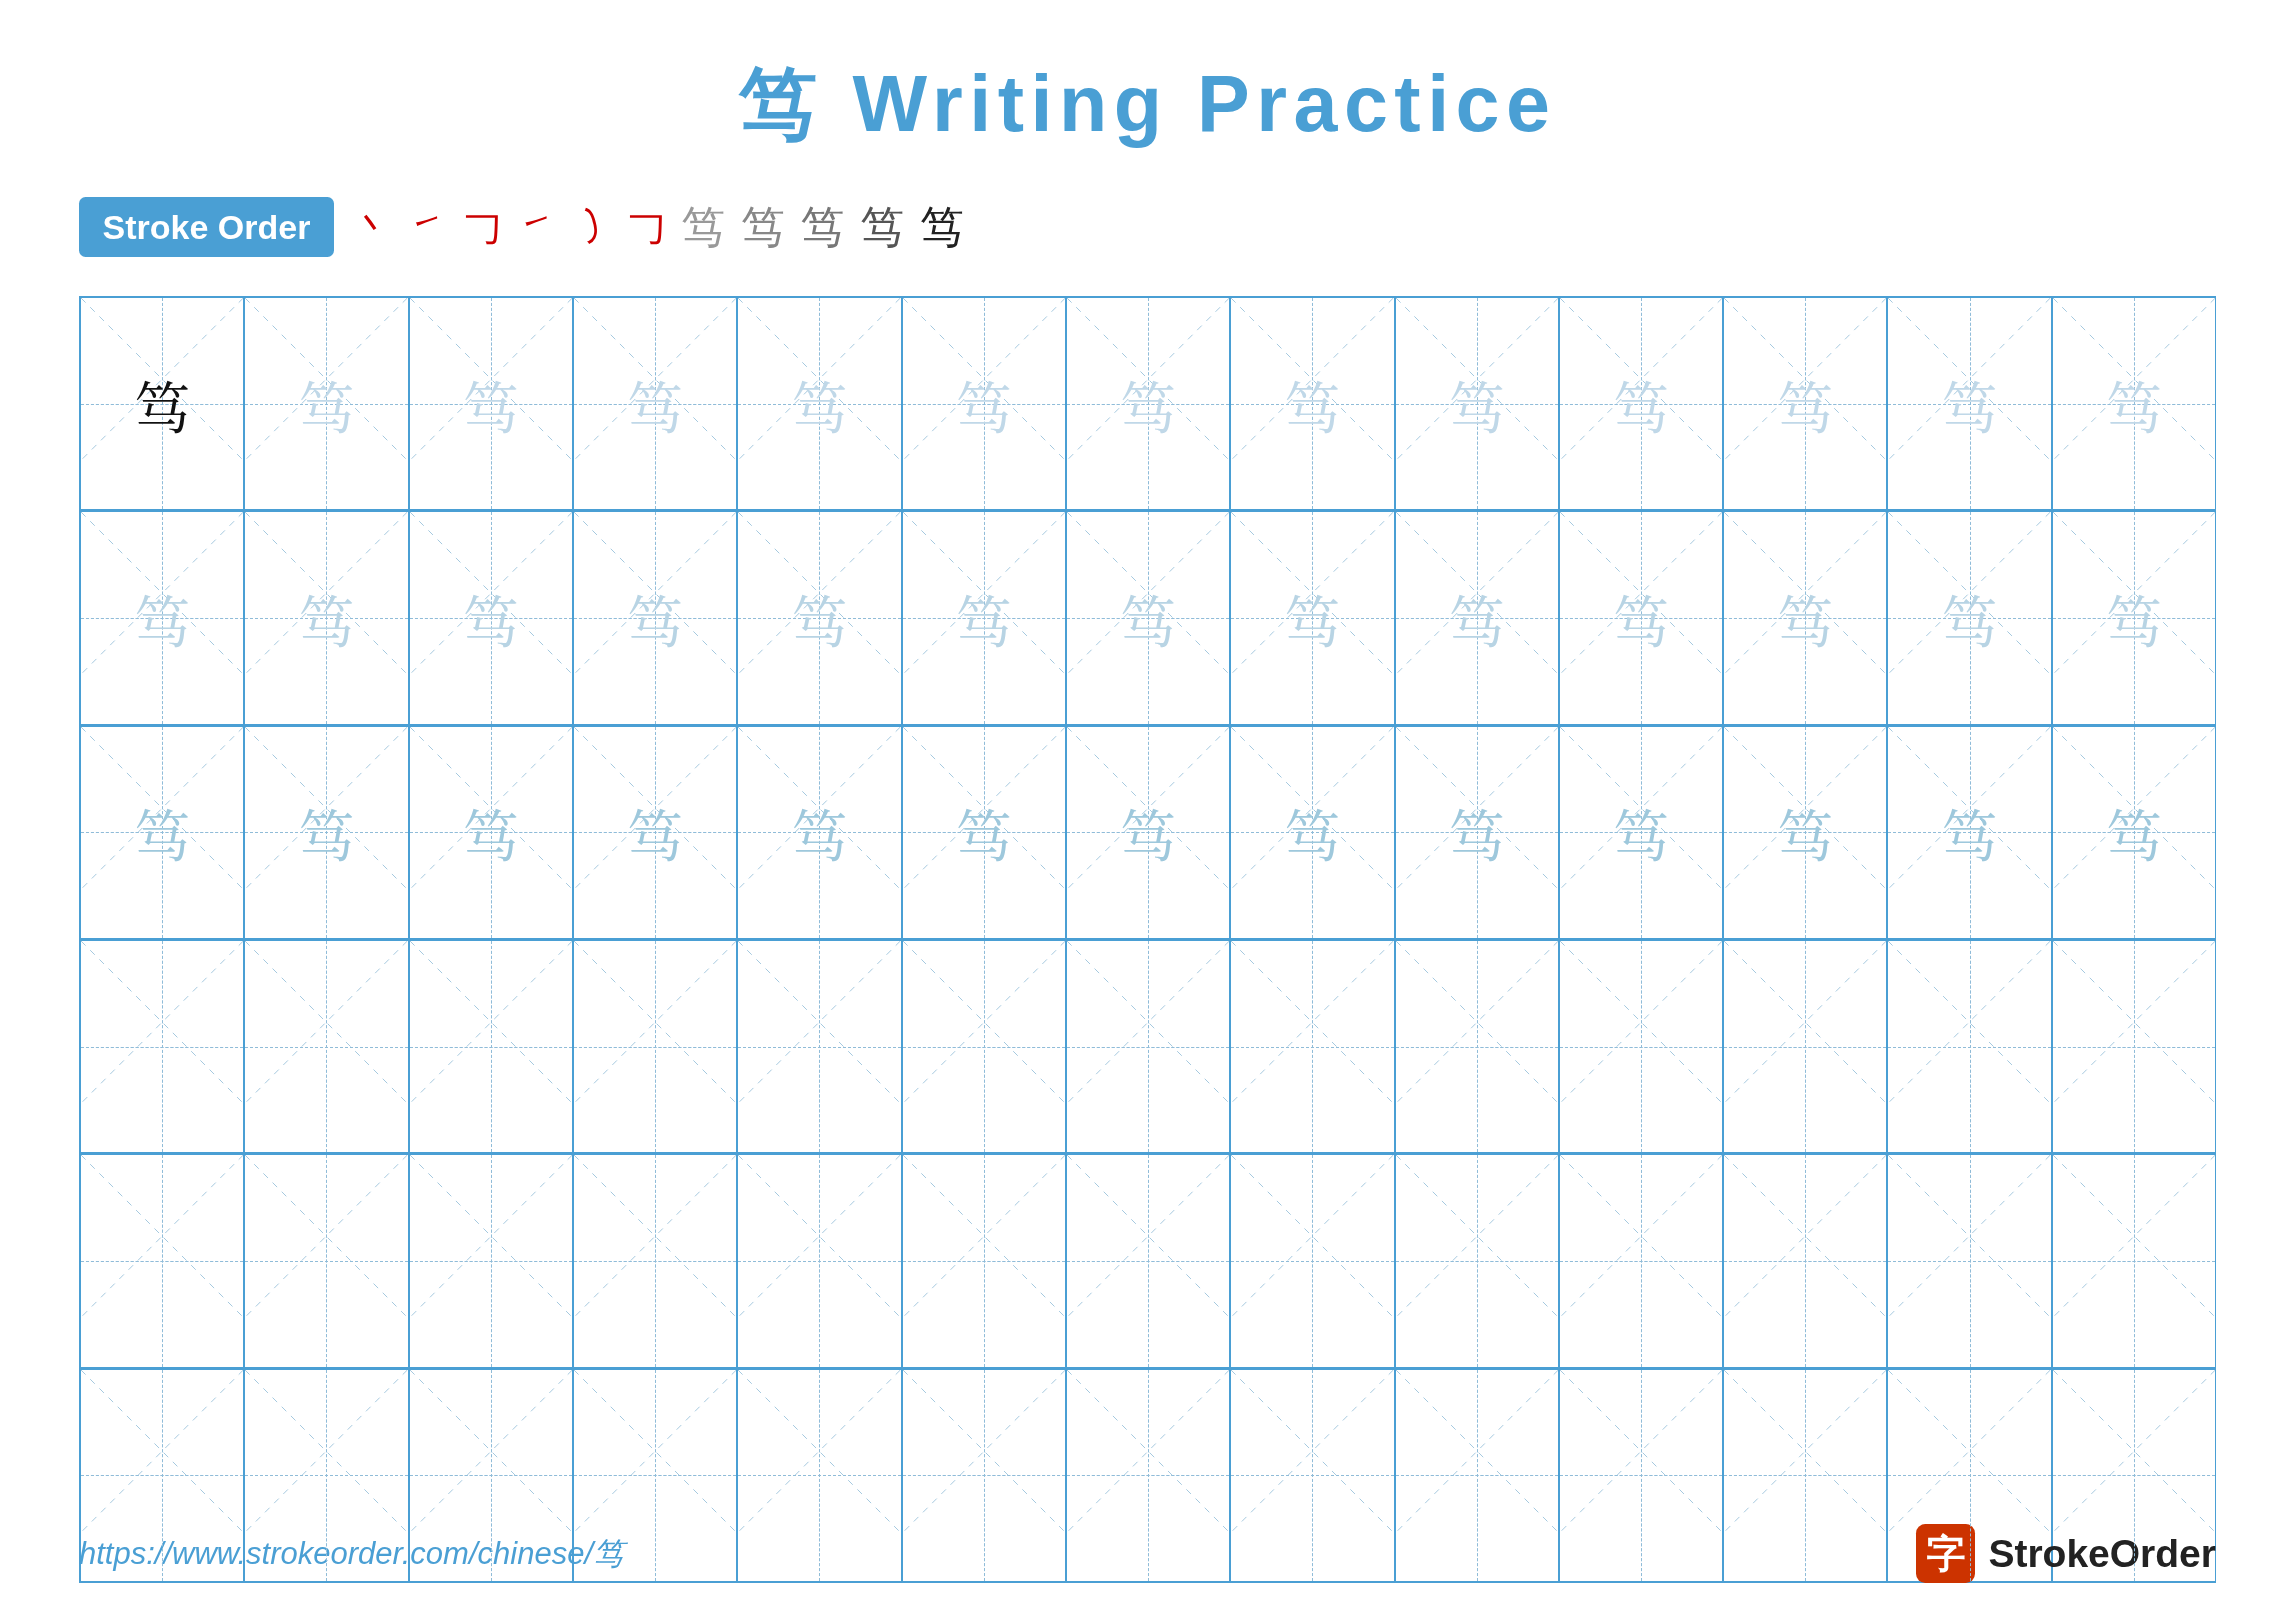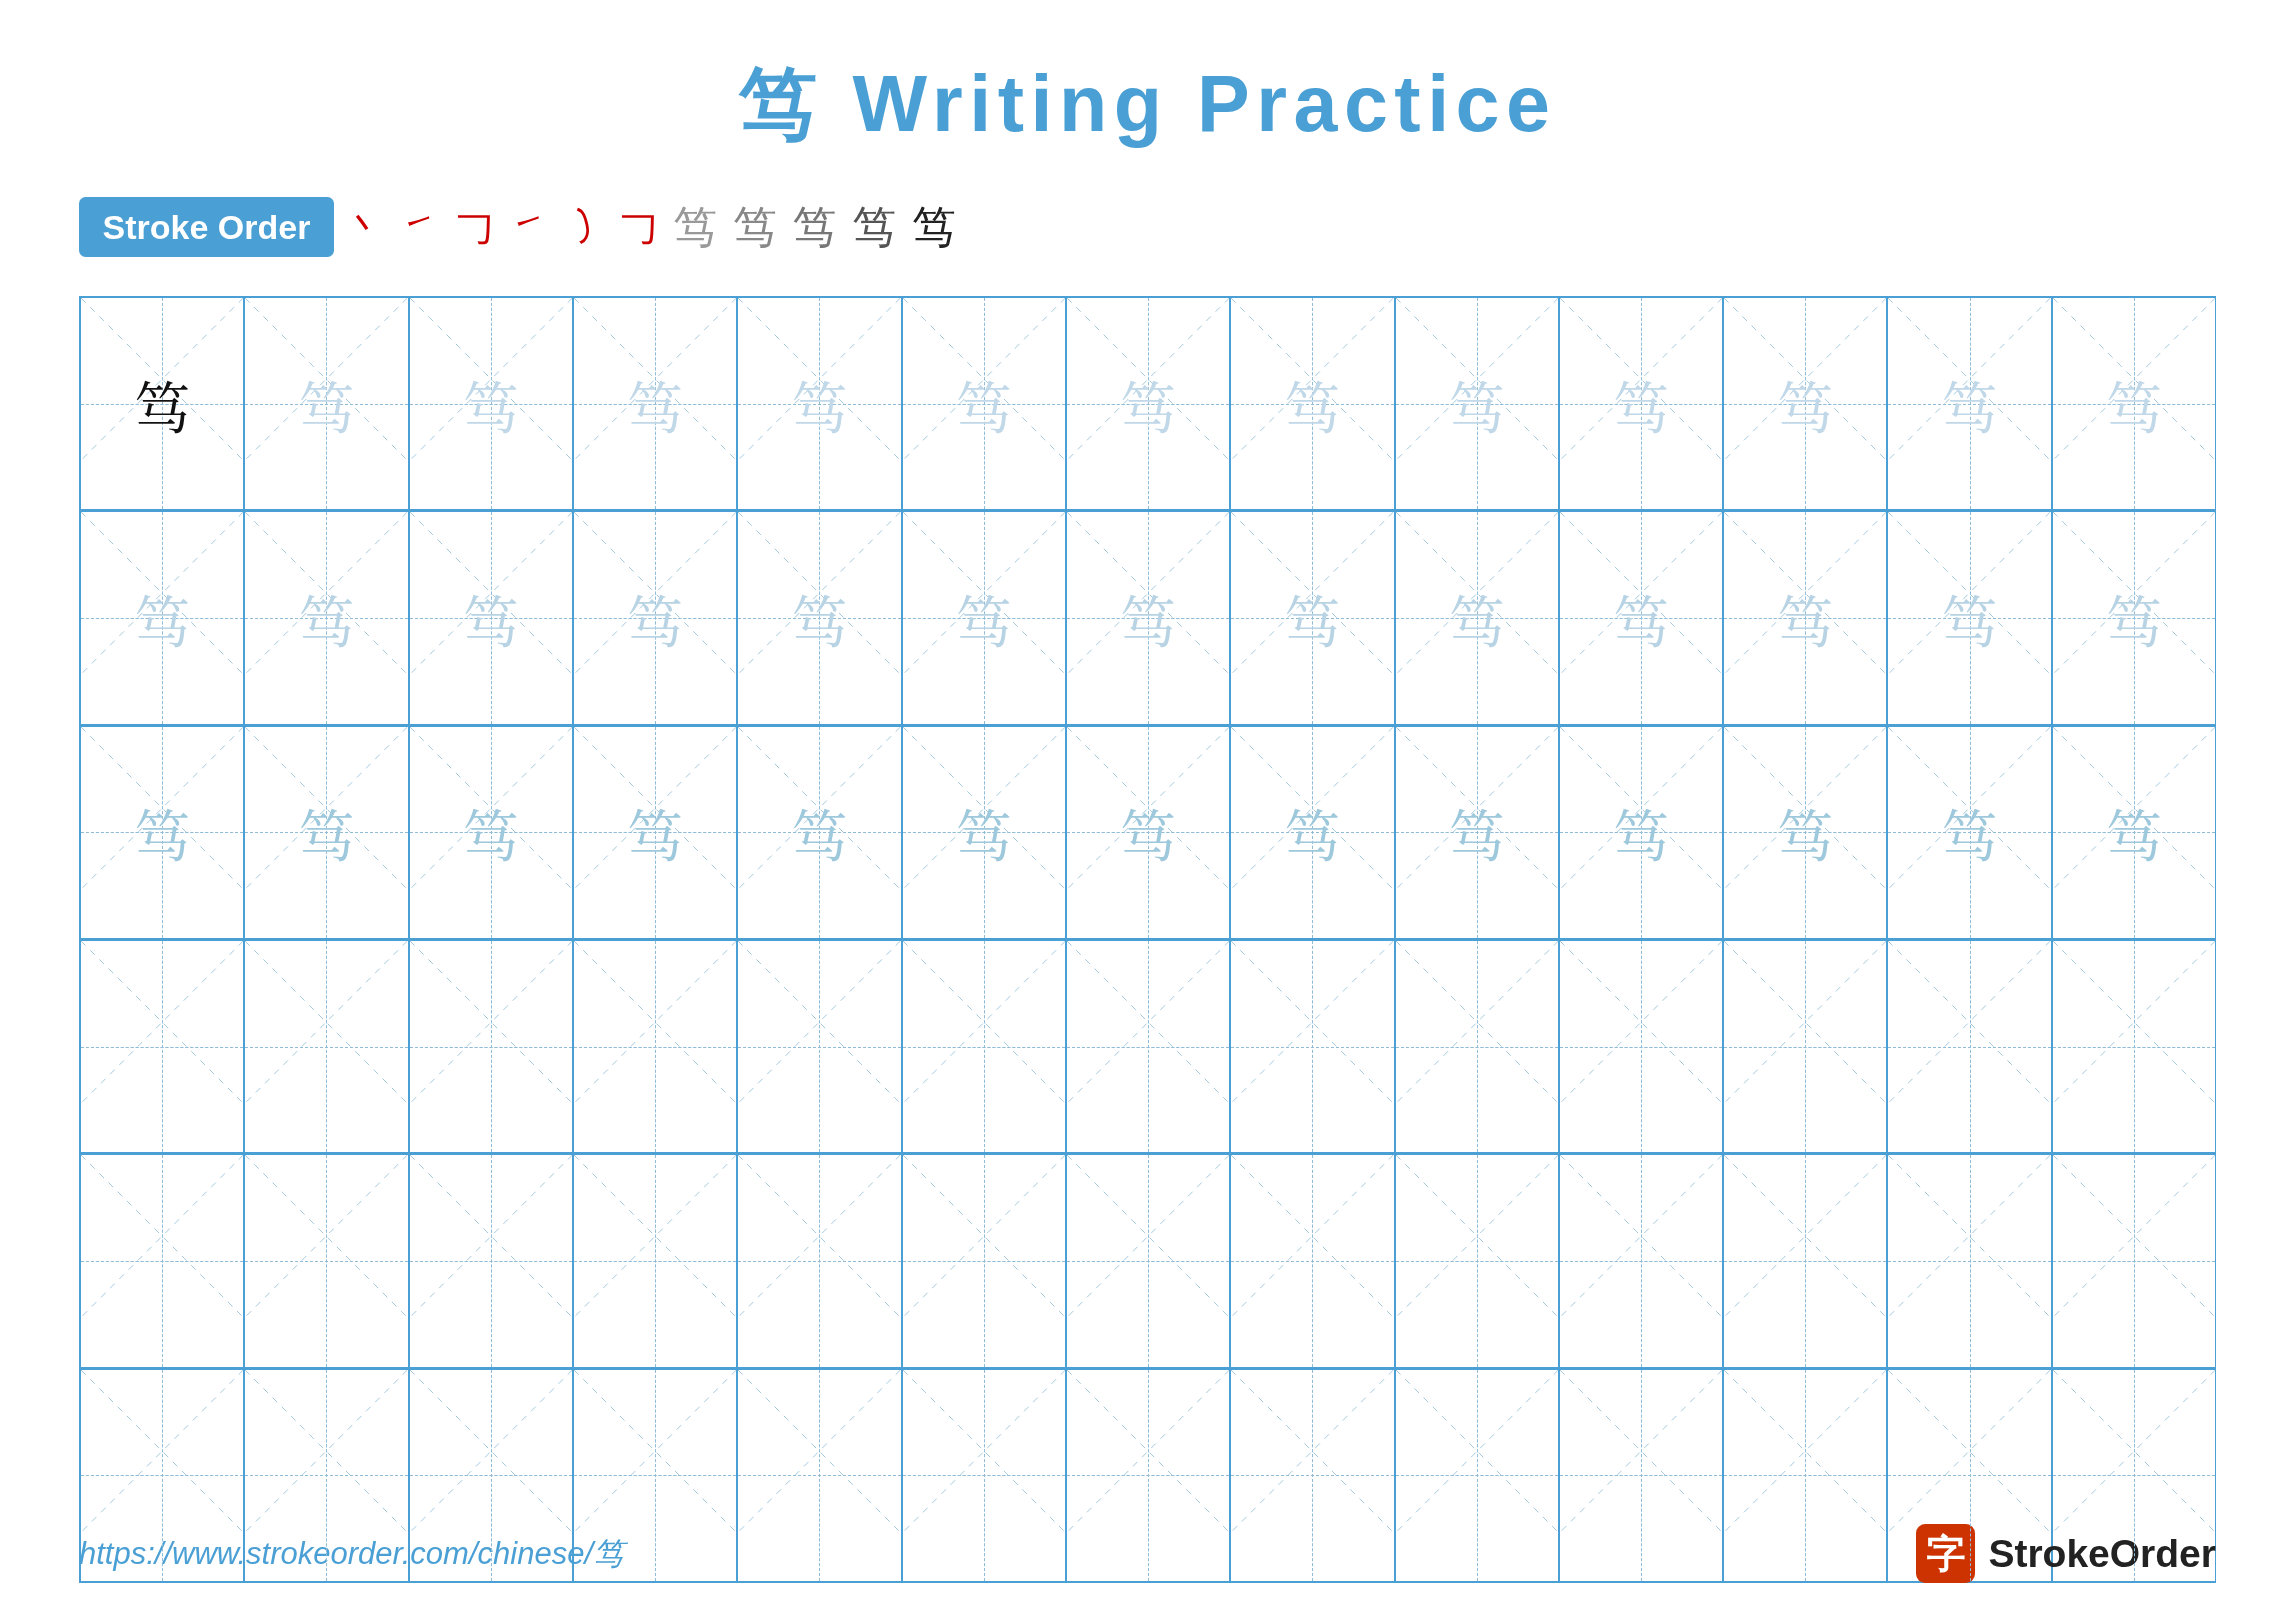--- a/index.html
+++ b/index.html
@@ -28,21 +28,21 @@
       margin-bottom: 39px;
       text-align: center;
       letter-spacing: 6.5px;
     }
 
     .stroke-order-row {
       display: flex;
       align-items: center;
       width: 100%;
       margin-bottom: 39px;
-      gap: 11px;
+      gap: 19px;
     }
 
     .stroke-order-badge {
       background-color: #4a9fd4;
       color: white;
       font-size: 34px;
       font-weight: bold;
       padding: 10.5px 23.6px;
       border-radius: 6.5px;
       white-space: nowrap;

